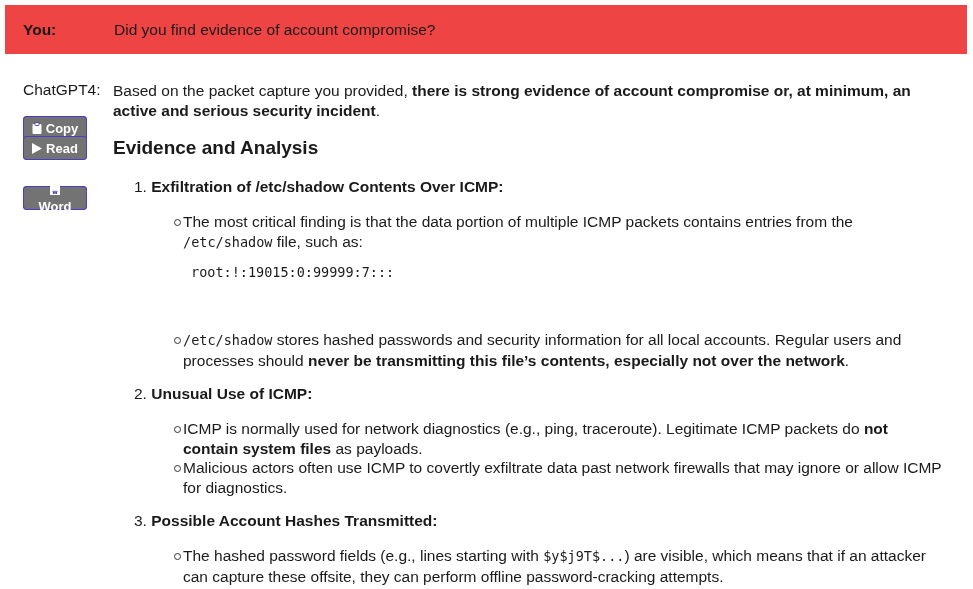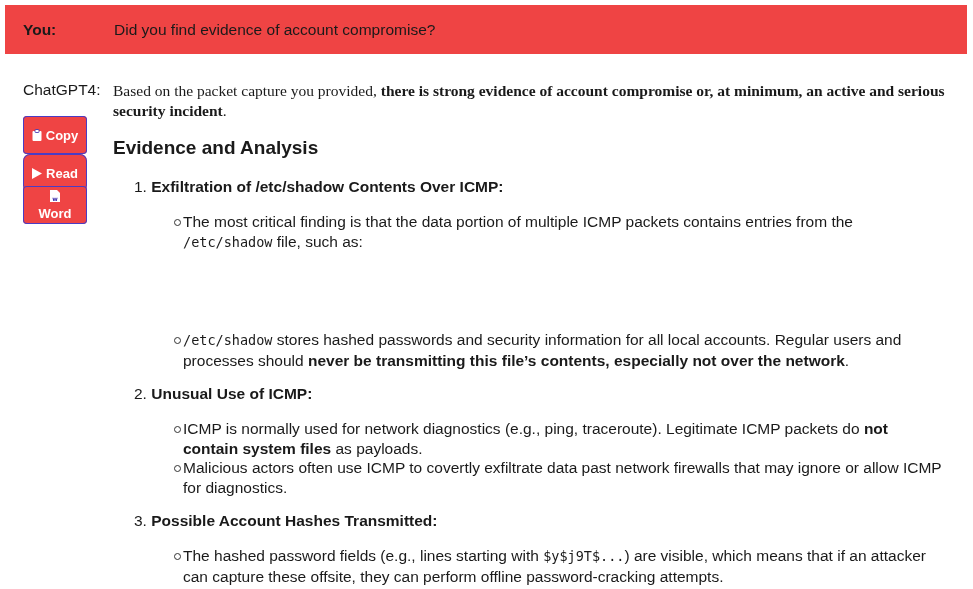--- a/index.html
+++ b/index.html
@@ -15,29 +15,29 @@
   .user-label {
     position: absolute; left: 18px; top: 16px; font-weight: bold; font-size: 15.5px;
   }
   .user-text {
     position: absolute; left: 109px; top: 16px; font-size: 15.5px; text-align: center;
   }
   .bot-label {
     position: absolute; left: 23px; top: 81px; font-weight: normal; font-size: 15.5px;
   }
   .btn {
-    position: absolute; left: 23px; width: 64px; height: 38px;
-    background: #ef4444; border-radius: 4px; color: #ffffff;
+    position: absolute; left: 23px; width: 64px; height: 24px;
+    background: #737373; border-radius: 4px; color: #ffffff;
     font-weight: bold; font-size: 13px;
     display: flex; align-items: center; justify-content: center; gap: 4px;
     box-shadow: 0 0 0 1px #4a3cc4 inset; cursor: pointer;
   }
   .btn svg { display: block; }
   .content { position: absolute; left: 113px; top: 81px; width: 840px; }
-  .p { line-height: 19.5px; margin: 0; font-family: Liberation Serif, serif; }
+  .p { line-height: 19.5px; margin: 0; }
   .h2 { position: absolute; left: 113px; top: 137px; font-weight: bold; font-size: 19px; }
   .num-item { position: absolute; left: 134px; font-size: 15.5px; }
   .num-item b { font-weight: bold; margin-top: 7px; }
   .bullet {
     position: absolute; left: 175px; width: 770px; line-height: 19.5px; font-size: 15.5px;
   }
   .bullet .dot {
     position: absolute; left: -1px; top: 7px; width: 5px; height: 5px;
     border: 1px solid #333; border-radius: 50%;
   }
@@ -62,21 +62,21 @@
 
 <div class="btn" style="top:116px;">
   <span>
     <svg width="10" height="12" viewBox="0 0 10 12">
         <rect x="0.5" y="2" width="9" height="10" rx="1" fill="#fff"></rect>
         <rect x="3" y="0.5" width="4" height="3" rx="0.8" fill="#fff" stroke="#3323a8" stroke-width="0.8"></rect>
       </svg>
   </span>
   <span>Copy</span>
 </div>
-<div class="btn" style="top:154px;border-radius:7px;">
+<div class="btn" style="top:136px;">
   <span>
     <svg width="10" height="11" viewBox="0 0 10 11">
         <polygon points="0,0 10,5.5 0,11" fill="#fff"></polygon>
       </svg>
   </span>
   <span>Read</span>
 </div>
 <div class="btn" style="top:186px;flex-direction:column;">
   <span>
     <svg width="10" height="12" viewBox="0 0 10 12">
@@ -96,21 +96,21 @@
 <div class="num-item" style="top:178px;">
   <span>1.</span>
   <b>Exfiltration of /etc/shadow Contents Over ICMP:</b>
 </div>
 
 <div class="bullet" style="top:212px;">
   <span class="dot"></span>
   <span class="txt"><span>The most critical finding is that the data portion of multiple ICMP packets contains entries from the </span><code>/etc/shadow</code><span> file, such as:</span></span>
 </div>
 
-<div class="codeblock"></div>
+<div class="codeblock"><div>root:!:19015:0:99999:7:::</div></div>
 
 <div class="bullet" style="top:330px;">
   <span class="dot"></span>
   <span class="txt"><code>/etc/shadow</code><span> stores hashed passwords and security information for all local accounts. Regular users and processes should </span><b>never be transmitting this file’s contents, especially not over the network</b><span>.</span></span>
 </div>
 
 <div class="num-item" style="top:385px;">
   <span>2.</span>
   <b>Unusual Use of ICMP:</b>
 </div>

